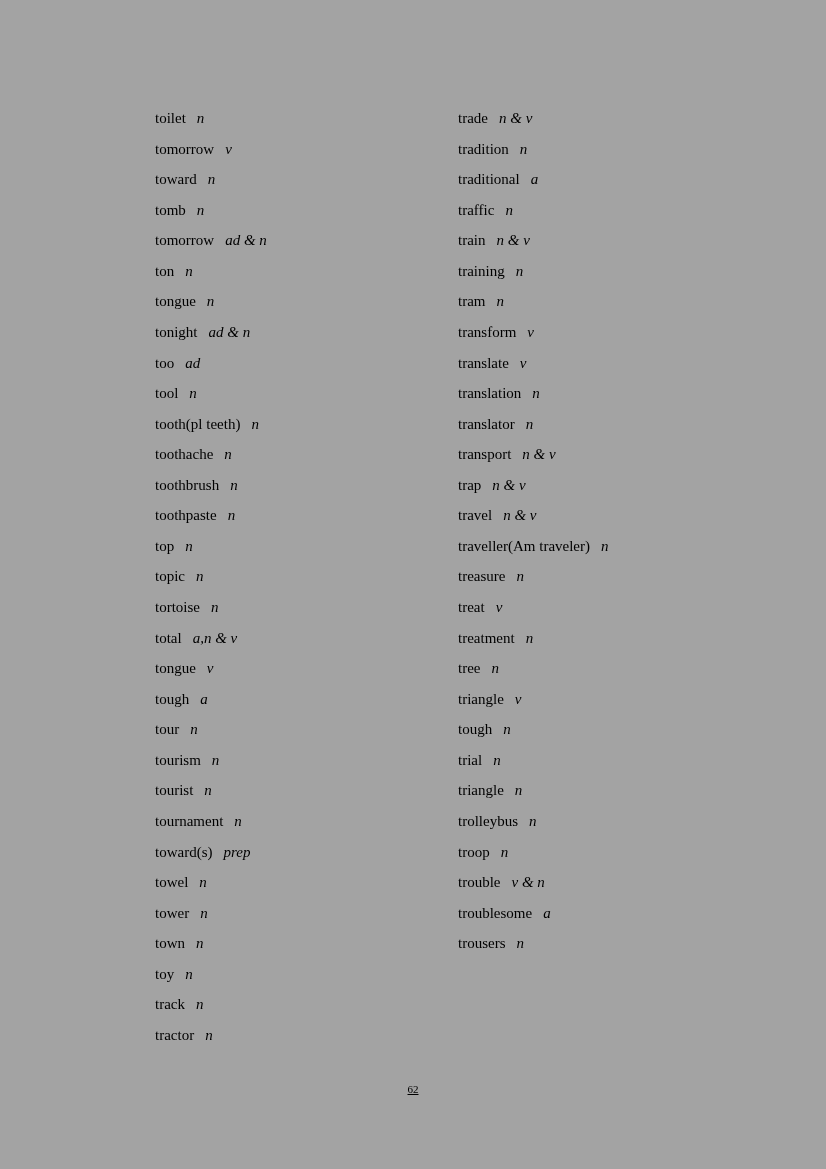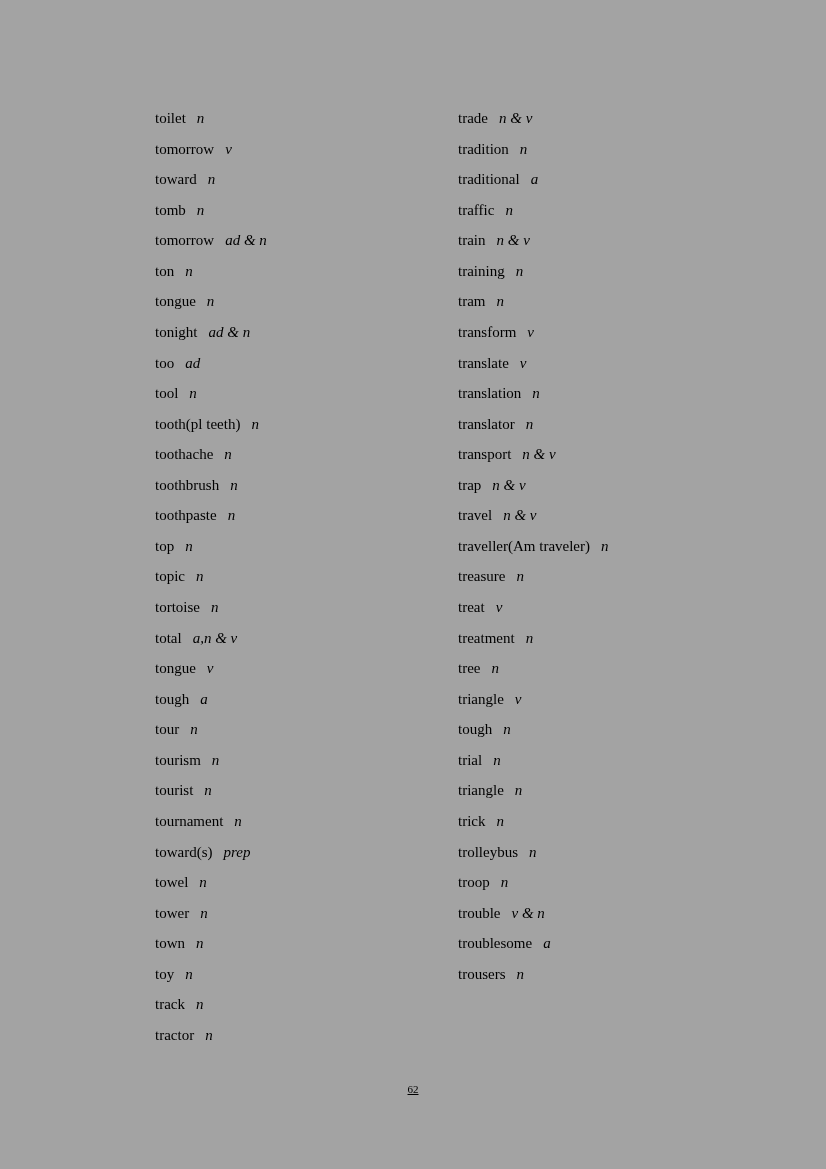--- a/index.html
+++ b/index.html
@@ -263,23 +263,20 @@
   </div>
 
   <div class="entry">
     <span class="word"><span>trial</span></span><span class="pos">n</span>
   </div>
 
   <div class="entry">
     <span class="word"><span>triangle</span></span><span class="pos">n</span>
   </div>
 
-  <div class="entry">
-    <span class="word"><span>trick</span></span><span class="pos">n</span>
-  </div>
 
 
   <div class="entry">
     <span class="word"><span>trolleybus</span></span><span class="pos">n</span>
   </div>
 
   <div class="entry">
     <span class="word"><span>troop</span></span><span class="pos">n</span>
   </div>
 

